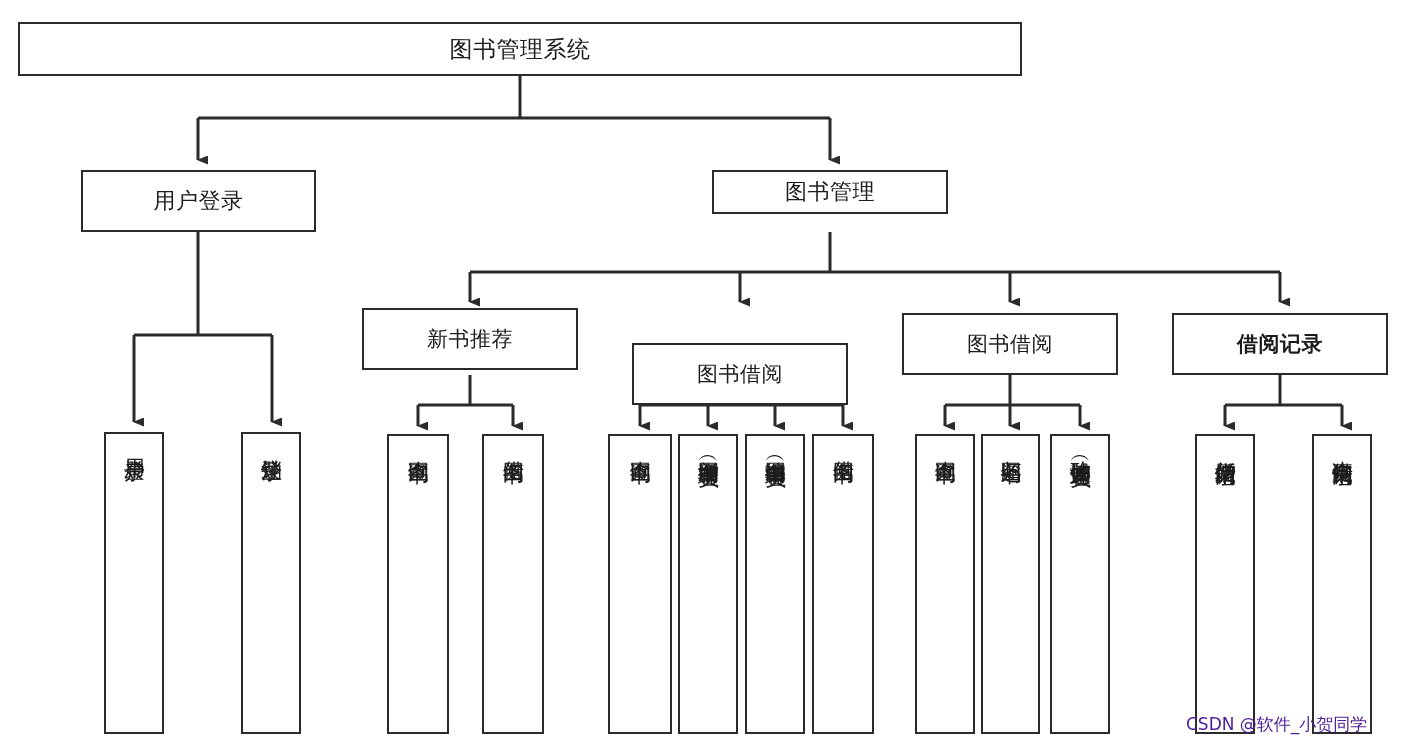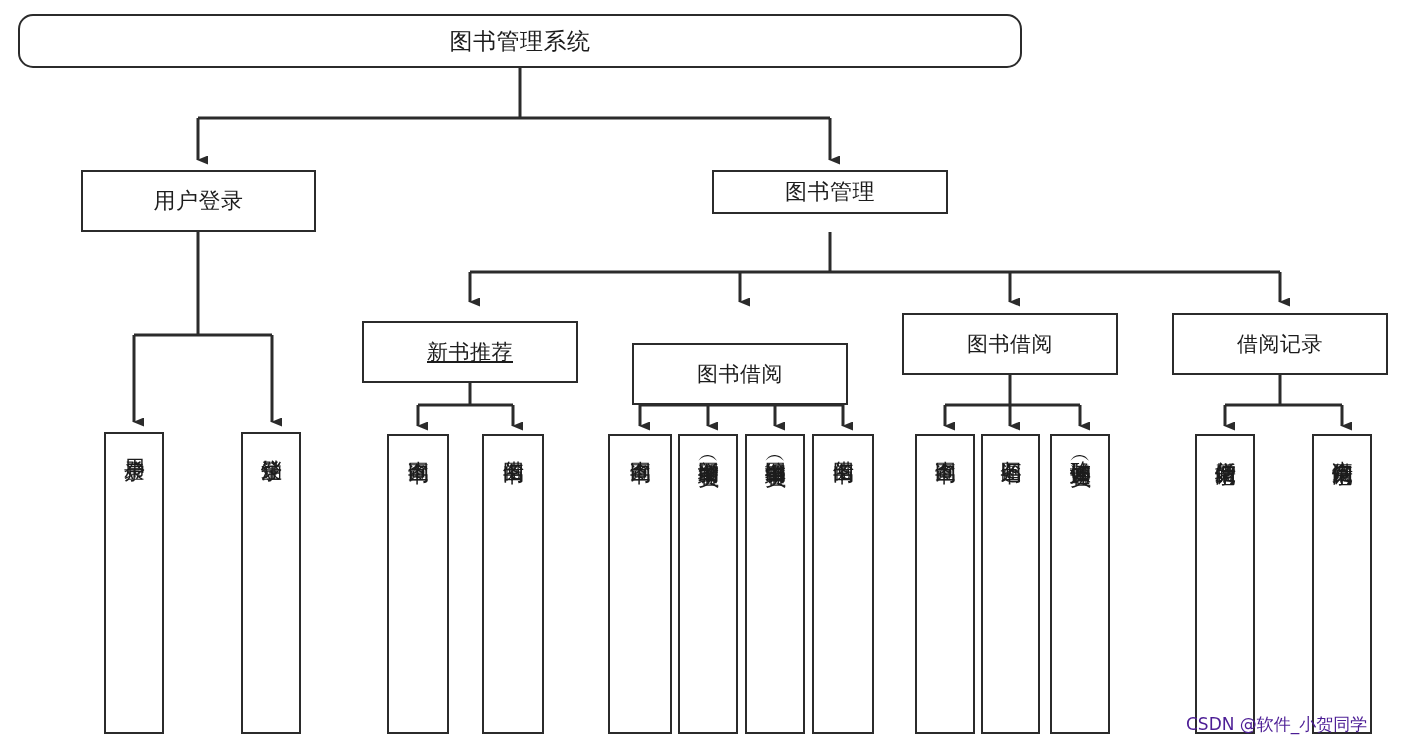--- a/index.html
+++ b/index.html
@@ -119,41 +119,41 @@
       <path d="M1010,405 L1010,426" marker-end="url(#arrowhead)"></path>
       <path d="M1080,405 L1080,426" marker-end="url(#arrowhead)"></path>
 
       <path d="M1280,375 L1280,405"></path>
       <path d="M1225,405 L1342,405"></path>
       <path d="M1225,405 L1225,426" marker-end="url(#arrowhead)"></path>
       <path d="M1342,405 L1342,426" marker-end="url(#arrowhead)"></path>
     </g>
   </svg>
 
-  <div class="node root" style="left:18px; top:14px; width:1004px; height:54px;border-radius:15px;">
+  <div class="node root" style="left:18px; top:22px; width:1004px; height:54px;">
     <span class="htext">图书管理系统</span>
   </div>
 
   <div class="node level2" style="left:81px; top:170px; width:235px; height:62px;">
     <span class="htext">用户登录</span>
   </div>
   <div class="node level2" style="left:712px; top:170px; width:236px; height:44px;">
     <span class="htext">图书管理</span>
   </div>
 
-  <div class="node level3" style="left:362px; top:321px; width:216px; height:62px;text-decoration:underline;">
+  <div class="node level3" style="left:362px; top:308px; width:216px; height:62px;">
     <span class="htext">新书推荐</span>
   </div>
   <div class="node level3" style="left:632px; top:313px; width:216px; height:62px;margin-top:30px;">
     <span class="htext">图书借阅</span>
   </div>
   <div class="node level3" style="left:902px; top:313px; width:216px; height:62px;">
     <span class="htext">图书借阅</span>
   </div>
-  <div class="node level3" style="left:1172px; top:313px; width:216px; height:62px;">
+  <div class="node level3" style="left:1172px; top:313px; width:216px; height:62px;font-weight:bold;">
     <span class="htext">借阅记录</span>
   </div>
 
   <div class="node leaf" style="left:104px; top:432px; width:60px; height:302px;">
     <span class="vtext">用户登录</span>
   </div>
   <div class="node leaf" style="left:241px; top:432px; width:60px; height:302px;">
     <span class="vtext">注销登录</span>
   </div>
 

